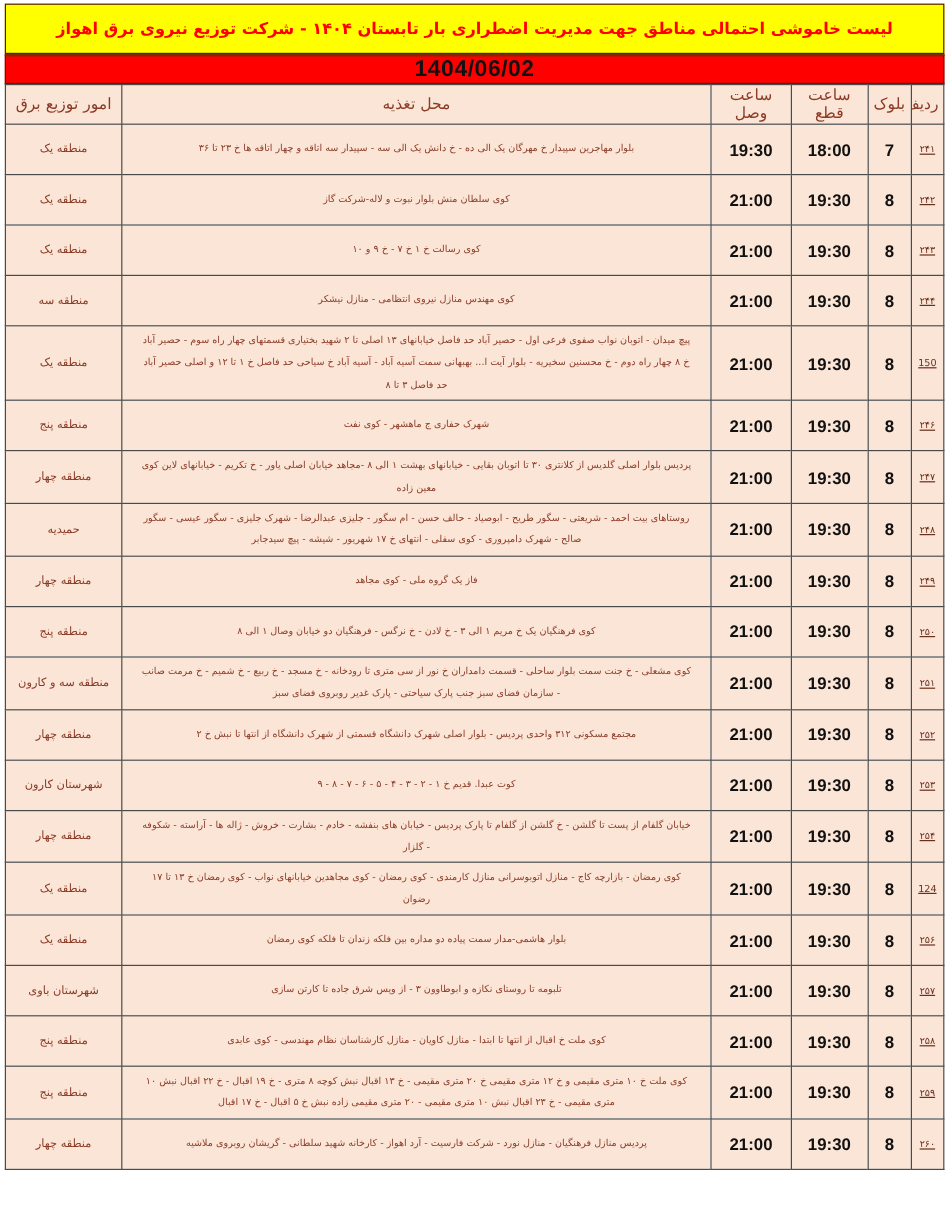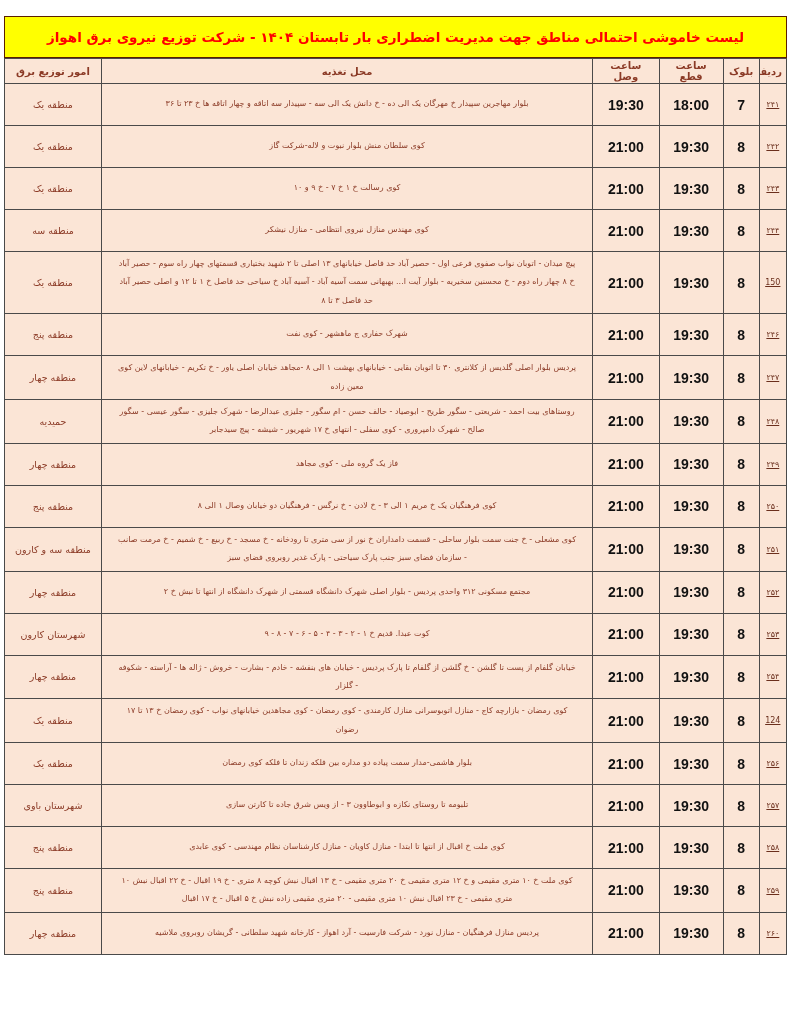--- a/index.html
+++ b/index.html
@@ -13,21 +13,21 @@
   }
   *{box-sizing:border-box;}
   body{
     margin:0;
     background:#ffffff;
     font-family:"DejaVu Sans", sans-serif;
   }
   .page{
     width:791px;
     height:1004px;
-    padding:16px 4px;
+    padding:3px 4px;
     overflow:hidden;
     background:#ffffff;
   }
   .title-band{
     background:var(--band-yellow);
     color:var(--title-red);
     border:1px solid #5a2000;
     height:42px;
     display:flex;
     align-items:center;
@@ -59,22 +59,22 @@
   th,td{
     border:1px solid var(--grid);
     background:var(--cell-bg);
     text-align:center;
     vertical-align:middle;
     padding:2px 5px;
     overflow:hidden;
   }
   thead th{
     color:var(--ink-maroon);
-    font-weight:bold;
-    font-size:10px;
+    font-weight:normal;
+    font-size:13px;
     height:23px;
     padding:1px 4px;
   }
   tbody td{height:42px;}
   td.cell-rownum{
     color:#6b2f1d;
     font-size:8px;
     padding:2px 1px;
     text-decoration:underline;
   }
@@ -97,20 +97,21 @@
     font-size:9.5px;
   }
 </style>
 </head>
 <body dir="rtl">
 
 <div class="page">
 
   <div class="title-band">لیست خاموشی احتمالی مناطق جهت مدیریت اضطراری بار تابستان ۱۴۰۴ - شرکت توزیع نیروی برق اهواز</div>
 
+  <div class="date-band">1404/06/02</div>
 
   <table>
     <colgroup>
       <col style="width:3.5%">
       <col style="width:4.6%">
       <col style="width:8.2%">
       <col style="width:8.5%">
       <col style="width:62.8%">
       <col style="width:12.4%">
     </colgroup>

